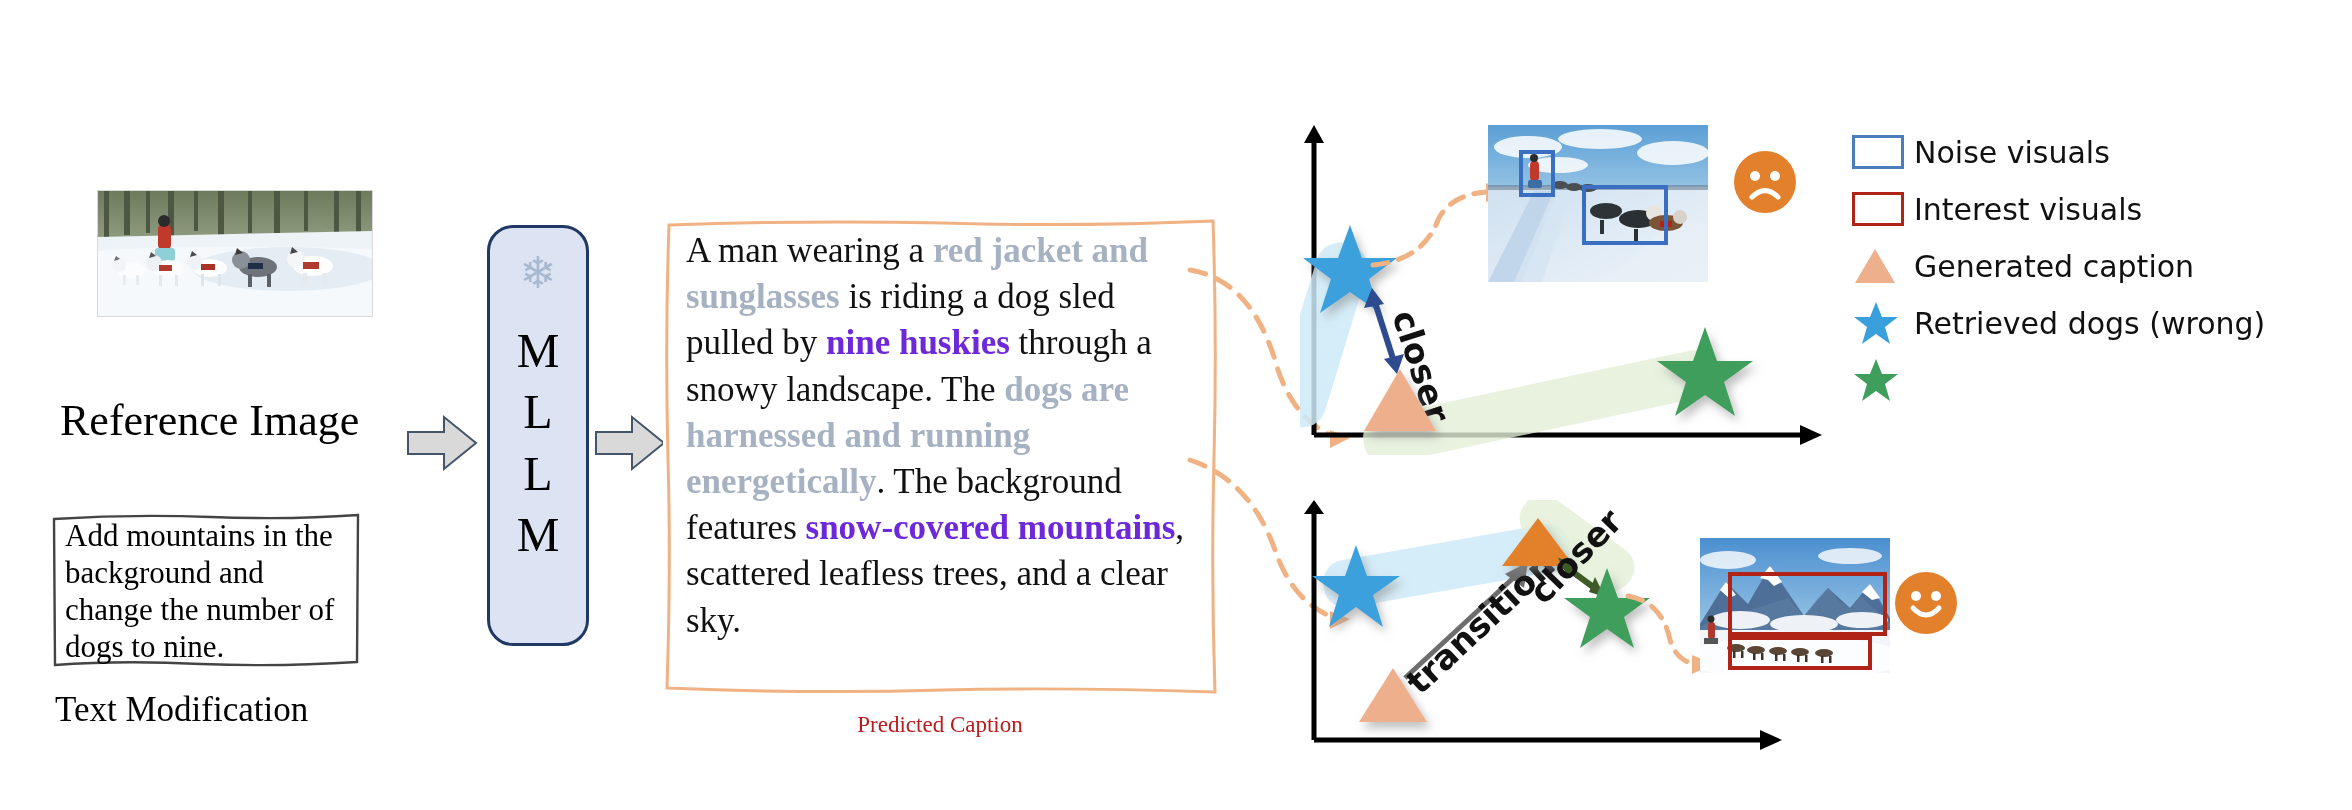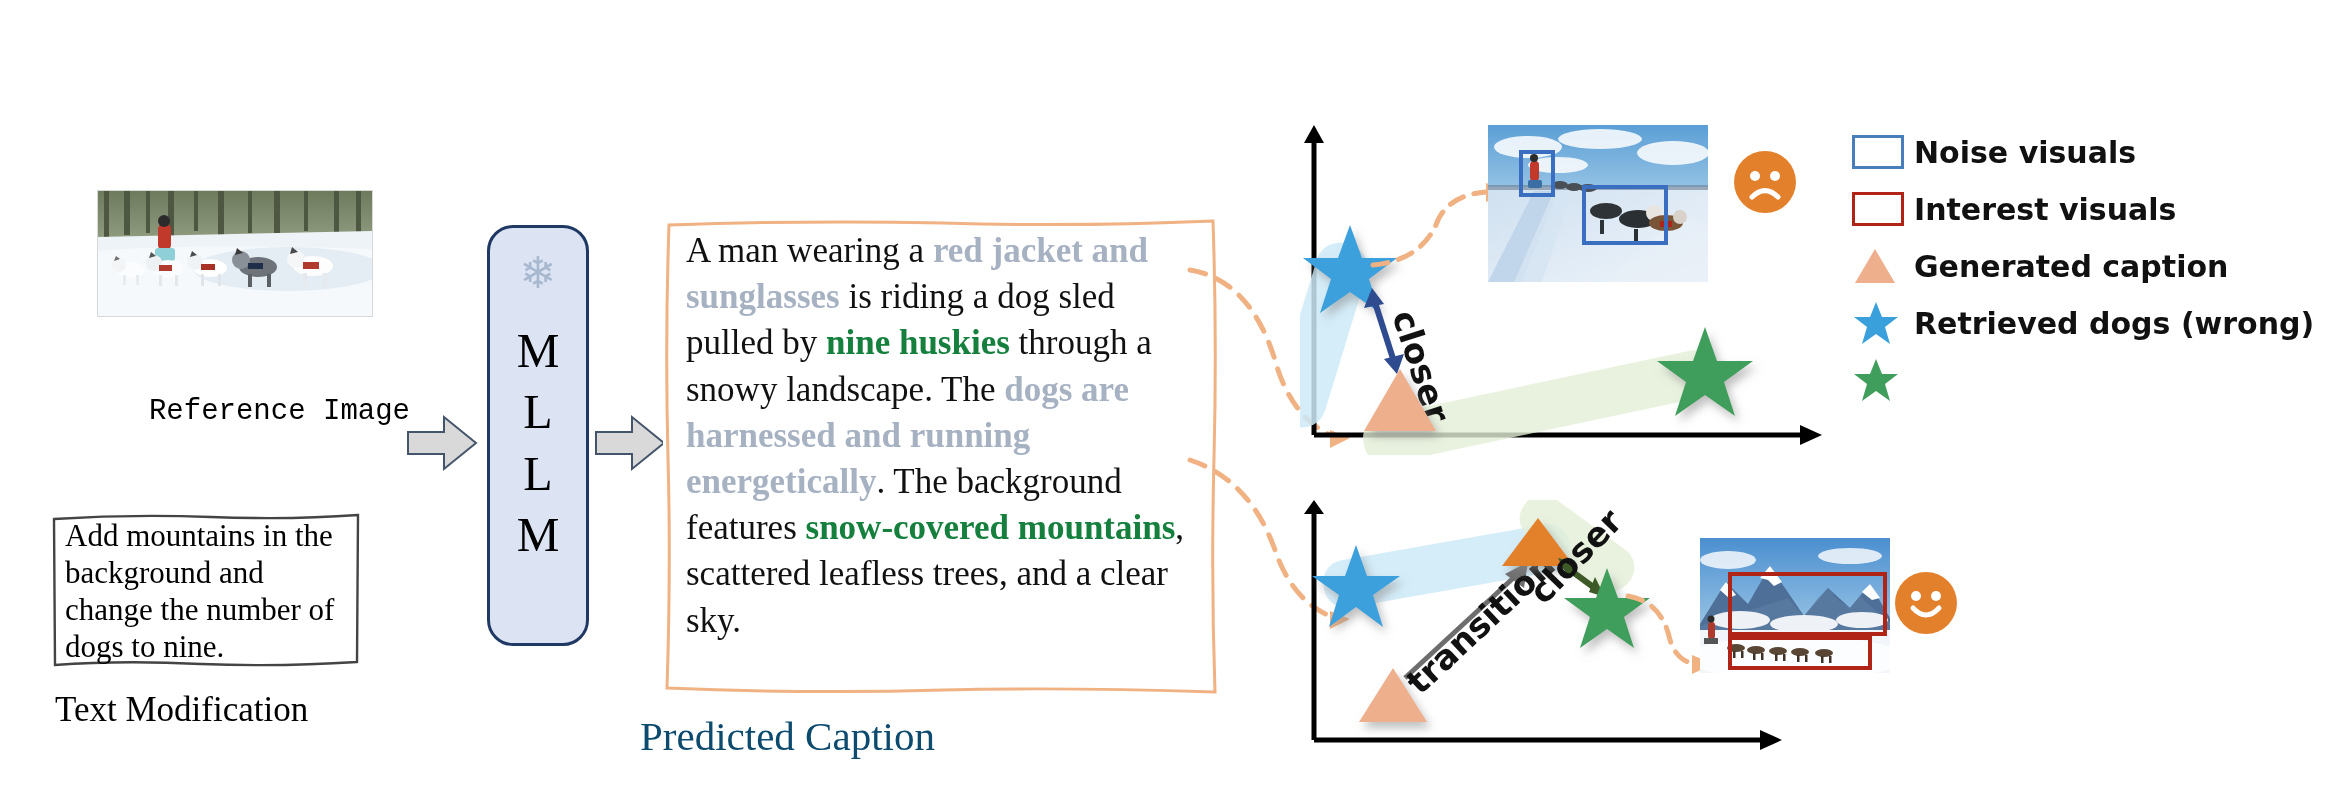--- a/index.html
+++ b/index.html
@@ -4,22 +4,22 @@
 <title>MLLM Caption Refinement Figure</title>
 <style>
   html,body{margin:0;padding:0;background:#ffffff;}
   body{width:2352px;height:810px;position:relative;overflow:hidden;
        font-family:"Liberation Serif",serif;}
   .abs{position:absolute;}
 
   
   #ref-image{left:97px;top:190px;width:274px;height:125px;
              border:1px solid #d8d8d8;overflow:hidden;}
-  #ref-label{left:60px;top:395px;width:350px;text-align:right;
-             font-size:29px;color:#000;font-family:Liberation Mono, monospace;}
+  #ref-label{left:60px;top:395px;width:350px;text-align:left;
+             font-size:44px;color:#000;}
 
   
   #mod-box{left:51px;top:510px;width:310px;height:160px;}
   #mod-text{position:absolute;left:14px;top:8px;width:290px;
             font-size:31px;line-height:1.19;color:#000;}
   #mod-label{left:55px;top:690px;width:360px;text-align:left;
              font-size:35px;color:#000;}
 
   
   #mllm-box{left:487px;top:225px;width:96px;height:415px;
@@ -27,32 +27,32 @@
   #mllm-snow{position:absolute;left:0;top:24px;width:96px;text-align:center;
              font-size:44px;color:#a8b8cf;line-height:1;}
   #mllm-letters{position:absolute;left:0;top:92px;width:96px;text-align:center;
                 font-size:48px;line-height:1.28;color:#000;}
 
   
   #cap-box{left:663px;top:218px;width:556px;height:480px;background:#fff;}
   #cap-text{position:absolute;left:23px;top:10px;width:512px;
             font-size:35px;line-height:1.32;color:#111;}
   .hl-gray{color:#a6b1c2;font-weight:bold;}
-  .hl-red{color:#15803d;font-weight:bold;}
-  #cap-label{left:640px;top:712px;width:600px;
-             font-size:41px;color:#0c4a6e;}
+  .hl-red{color:#6d28d9;font-weight:bold;}
+  #cap-label{left:640px;top:712px;width:600px;text-align:center;
+             font-size:23px;color:#b91c1c;}
 
   
   #plot-top{left:1300px;top:125px;width:560px;height:330px;}
   #plot-bot{left:1300px;top:500px;width:600px;height:290px;}
 
   .emb-img{position:absolute;overflow:hidden;background:#cfe2f3;}
 
   
-  #legend{left:1852px;top:130px;width:500px;font-family:"DejaVu Sans",sans-serif;font-weight:bold;}
+  #legend{left:1852px;top:130px;width:500px;font-family:"DejaVu Sans",sans-serif;}
   .leg-row{display:flex;align-items:center;height:44px;margin-bottom:13px;}
   .leg-mark{width:62px;flex:0 0 62px;display:flex;align-items:center;
             justify-content:flex-start;}
   .leg-text{font-size:30px;color:#111;white-space:nowrap;}
   .sw-box{width:52px;height:34px;background:#fff;box-sizing:border-box;}
 </style>
 </head>
 <body>
 
 <div class="abs" id="ref-image">

